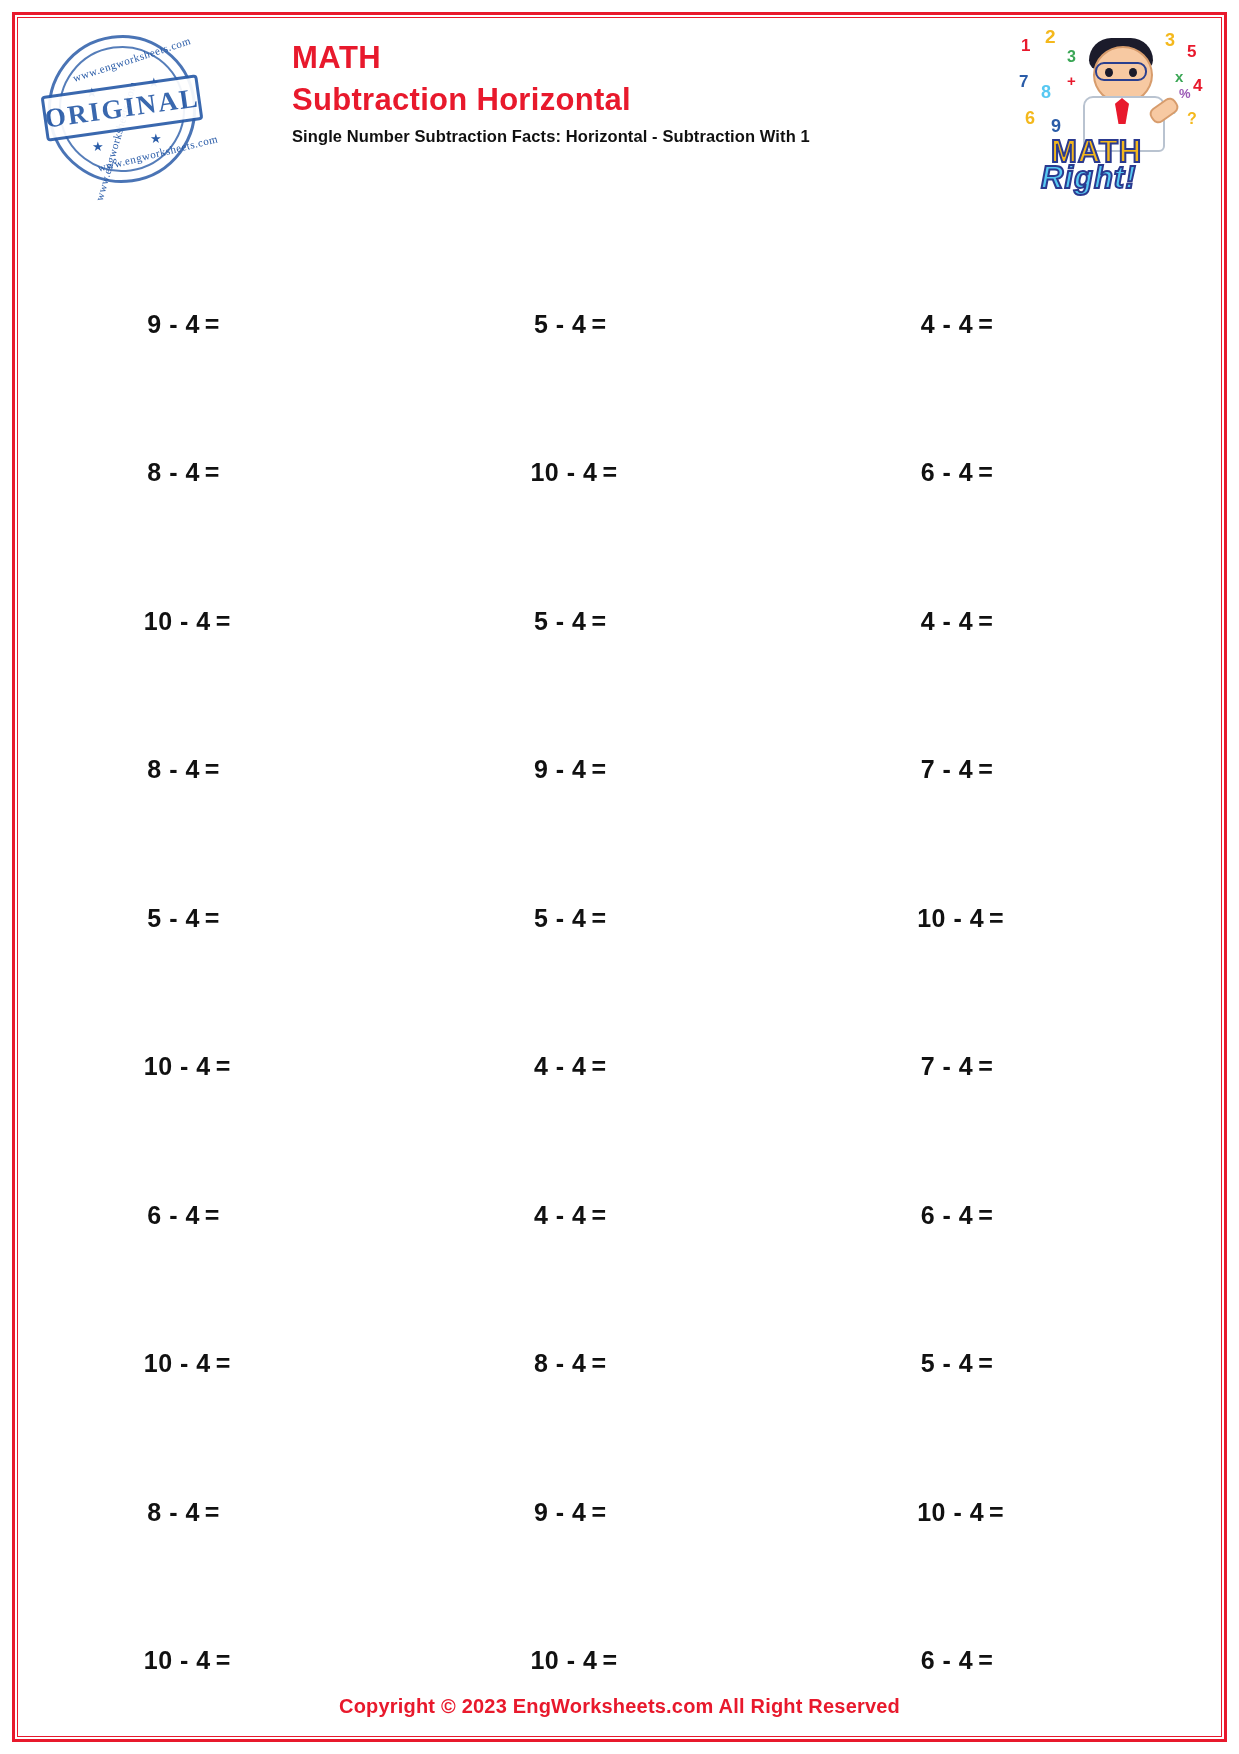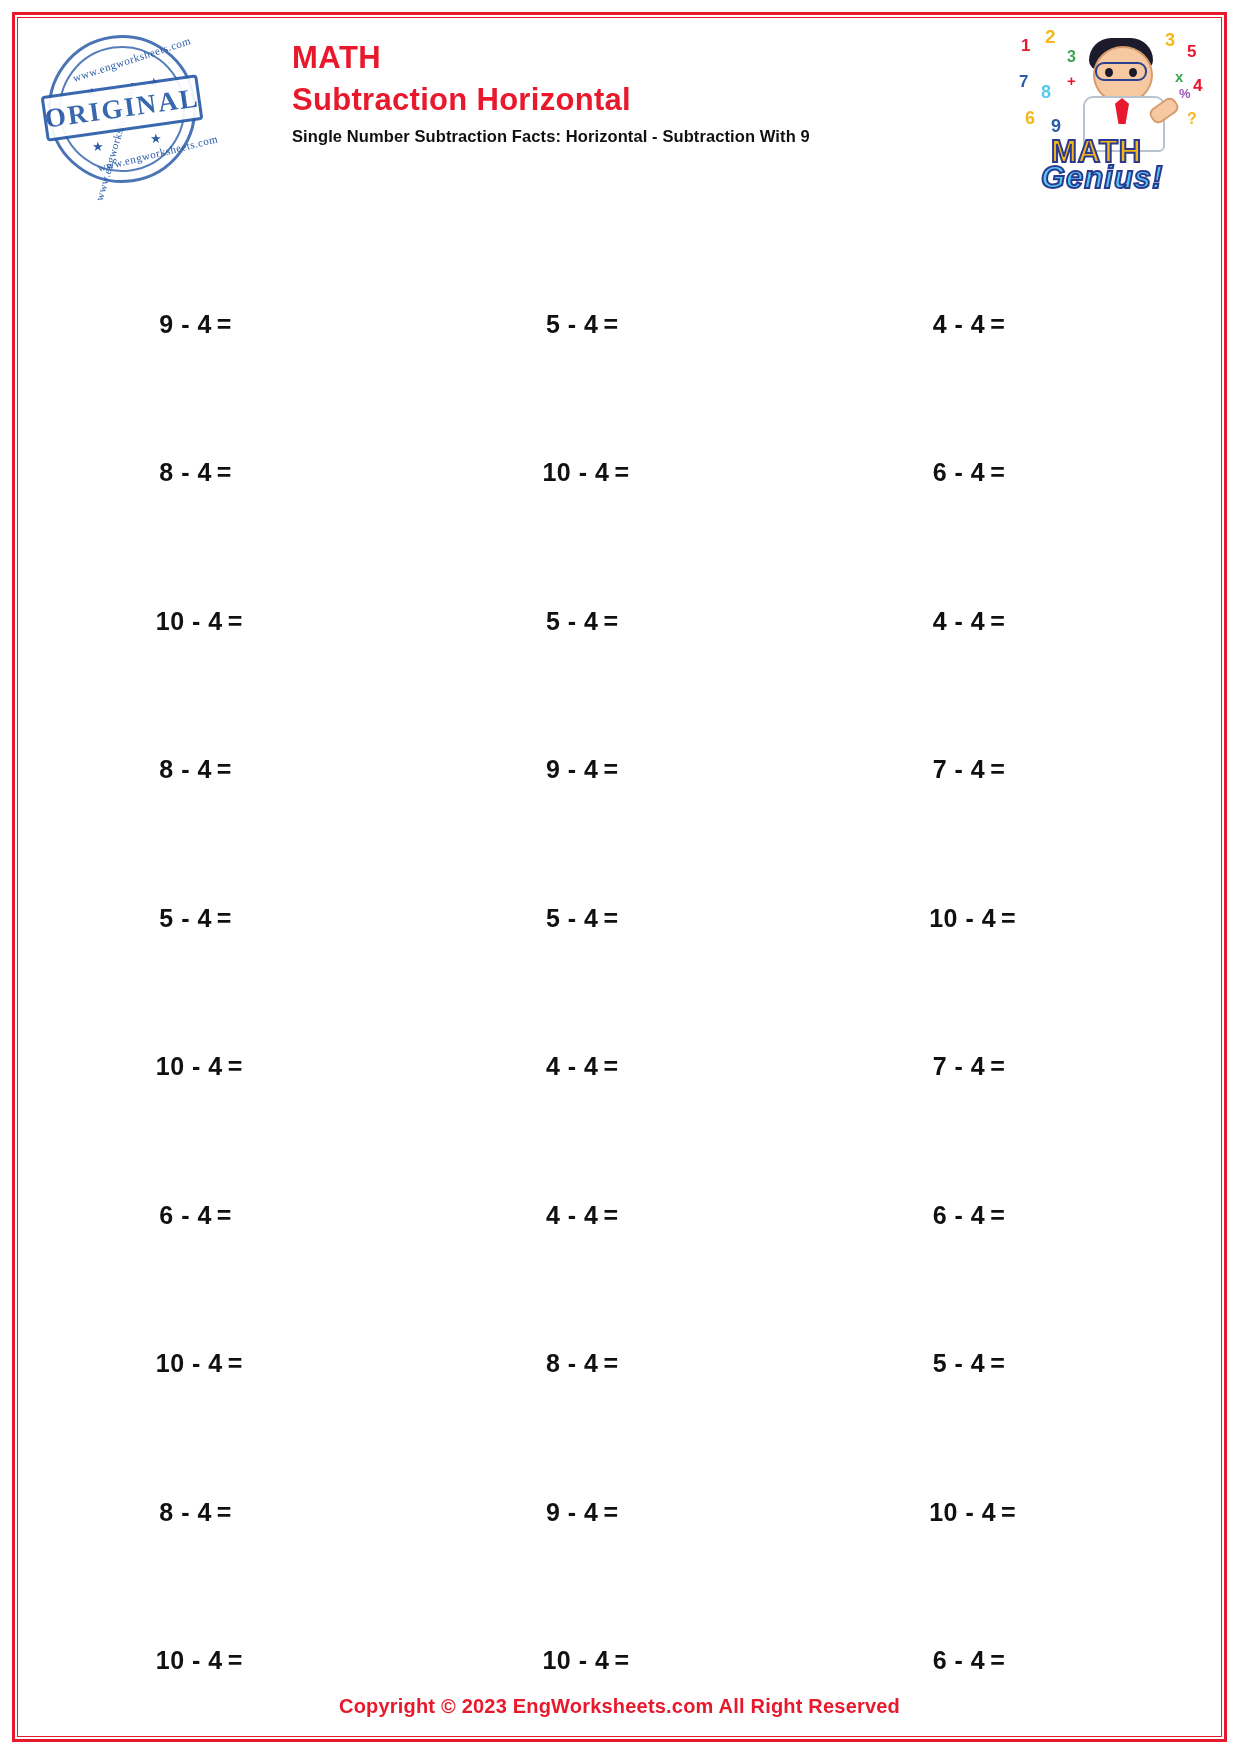--- a/index.html
+++ b/index.html
@@ -234,21 +234,21 @@
     color: #57c8f2;
     -webkit-text-stroke: 2px #2b3a8f;
     letter-spacing: 1px;
     font-style: italic;
     font-family: "Liberation Sans", sans-serif;
   }
 
   
   .grid {
     position: absolute;
-    left: 36px;
+    left: 24px;
     top: 250px;
     width: 1160px;
     display: grid;
     grid-template-columns: repeat(3, 1fr);
     grid-auto-rows: 148.5px;
   }
   .cell {
     display: flex;
     align-items: center;
     justify-content: center;
@@ -299,21 +299,21 @@
     <div class="star" style="left:52px; top:112px;">★</div>
     <div class="star" style="left:110px; top:104px;">★</div>
     <div class="band">
       <span>ORIGINAL</span>
     </div>
   </div>
 
   <div class="titles">
     <div class="title-math">MATH</div>
     <div class="title-main">Subtraction Horizontal</div>
-    <div class="title-sub">Single Number Subtraction Facts: Horizontal - Subtraction With 9</div>
+    <div class="title-sub">Single Number Subtraction Facts: Horizontal - Subtraction With 1</div>
   </div>
 
   <div class="logo">
     <div class="numbers">
       <span style="left:6px; top:12px; color:#e8192c; font-size:17px;">1</span>
       <span style="left:30px; top:2px; color:#f4b81c; font-size:19px;">2</span>
       <span style="left:52px; top:24px; color:#3aa655; font-size:16px;">3</span>
       <span style="left:150px; top:6px; color:#f4b81c; font-size:18px;">3</span>
       <span style="left:172px; top:18px; color:#e8192c; font-size:17px;">5</span>
       <span style="left:4px; top:48px; color:#2a5ca8; font-size:17px;">7</span>
@@ -329,21 +329,21 @@
     </div>
     <div class="boy-hair"></div>
     <div class="boy-head"></div>
     <div class="glasses"></div>
     <div class="eye" style="left:90px;"></div>
     <div class="eye" style="left:114px;"></div>
     <div class="body"></div>
     <div class="tie"></div>
     <div class="arm"></div>
     <div class="word-math">MATH</div>
-    <div class="word-genius">Genius!</div>
+    <div class="word-genius">Right!</div>
   </div>
 
 </div>
 
 <div class="grid" id="problem-grid">
     <div class="cell">
       <div class="problem"><span>9</span><span> - </span><span>4</span><span class="eq">=</span><span style="display: inline-block; min-width: 60px;"></span></div>
     </div>
     <div class="cell">
       <div class="problem"><span>5</span><span> - </span><span>4</span><span class="eq">=</span><span style="display: inline-block; min-width: 60px;"></span></div>

